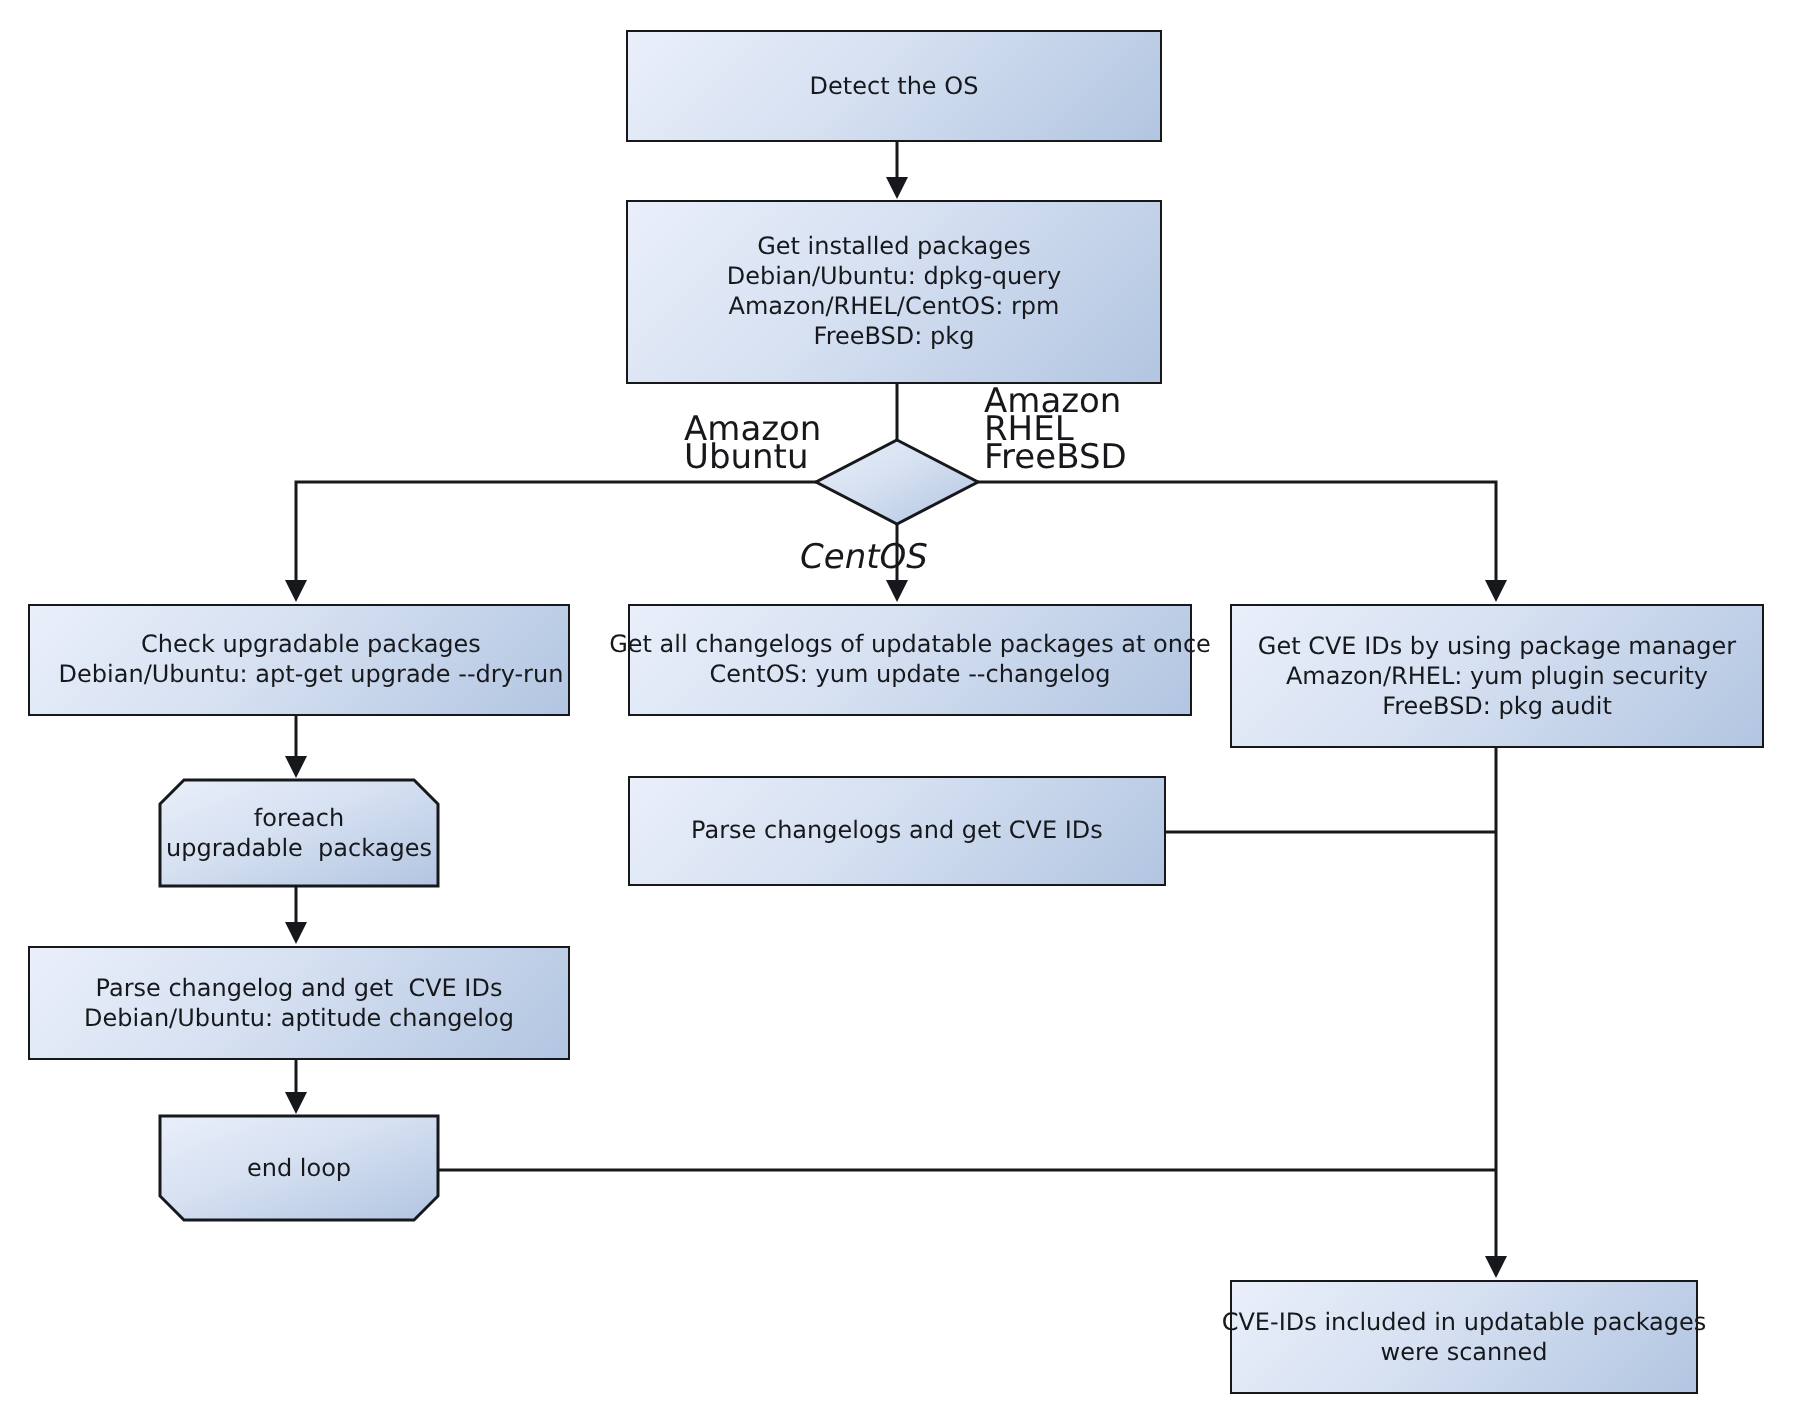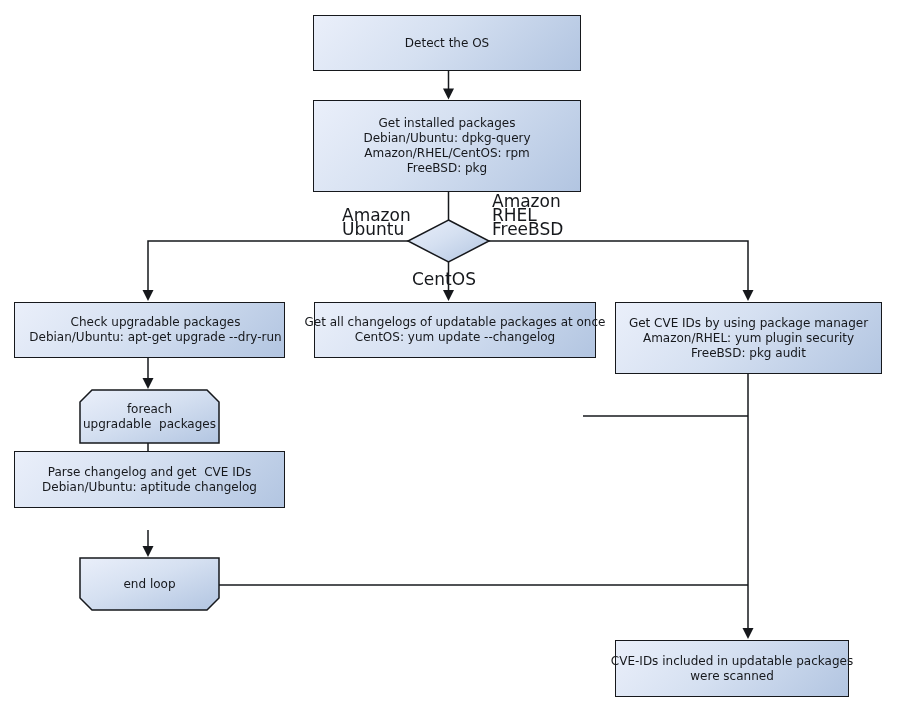--- a/index.html
+++ b/index.html
@@ -102,41 +102,42 @@
   <div class="node" style="left:313px; top:15px; width:268px; height:56px;">Detect the OS</div>
 
   <div class="node" style="left:313px; top:100px; width:268px; height:92px;">Get installed packages
 Debian/Ubuntu: dpkg-query
 Amazon/RHEL/CentOS: rpm
 FreeBSD: pkg</div>
 
   <div class="node" style="left:14px; top:302px; width:271px; height:56px;padding-left:12px;">Check upgradable packages
 Debian/Ubuntu: apt-get upgrade --dry-run</div>
 
-  <div class="node" style="left:14px; top:451px; width:271px; height:57px;">Parse changelog and get  CVE IDs
+  <div class="node" style="left:14px; top:473px; width:271px; height:57px;">Parse changelog and get  CVE IDs
 Debian/Ubuntu: aptitude changelog</div>
 
   <div class="node" style="left:314px; top:302px; width:282px; height:56px;">Get all changelogs of updatable packages at once
 CentOS: yum update --changelog</div>
 
+  <div class="node" style="left:314px; top:388px; width:269px; height:55px;">Parse changelogs and get CVE IDs</div>
 
   <div class="node" style="left:615px; top:302px; width:267px; height:72px;">Get CVE IDs by using package manager
 Amazon/RHEL: yum plugin security
 FreeBSD: pkg audit</div>
 
   <div class="node" style="left:615px; top:640px; width:234px; height:57px;">CVE-IDs included in updatable packages
 were scanned</div>
 
   <div class="shape-label" style="left:80px; top:558px; width:139px; height:52px;">end loop</div>
 
   <div class="shape-label" style="left:80px; top:390px; width:139px; height:53px;">foreach
 upgradable  packages</div>
 
   <div class="edge-label" style="left:342px; top:208px; width:62px;">Amazon
 Ubuntu</div>
 
   <div class="edge-label" style="left:492px; top:194px; width:62px;">Amazon
 RHEL
 FreeBSD</div>
 
-  <div class="edge-label" style="left:412px; top:272px; width:60px;">CentOS</div>
+  <div class="edge-label" style="left:400px; top:272px; width:60px;font-style:italic;">CentOS</div>
 
 </div>
 
 </body></html>

